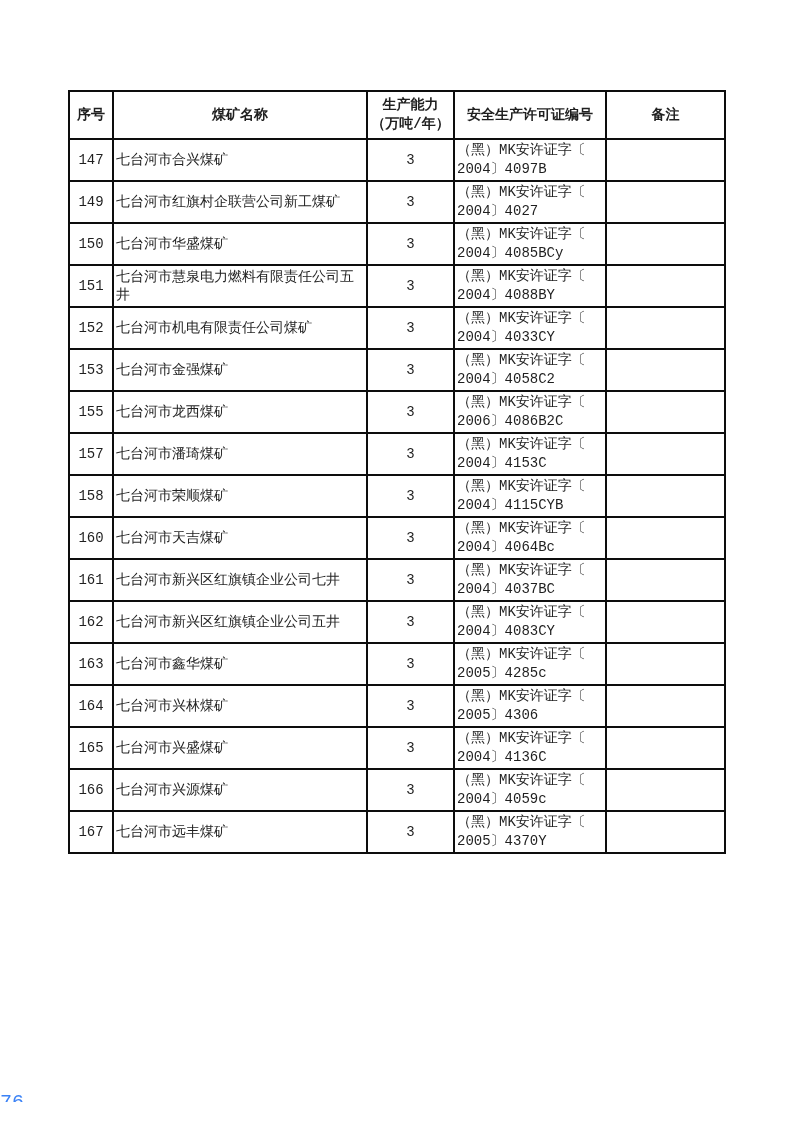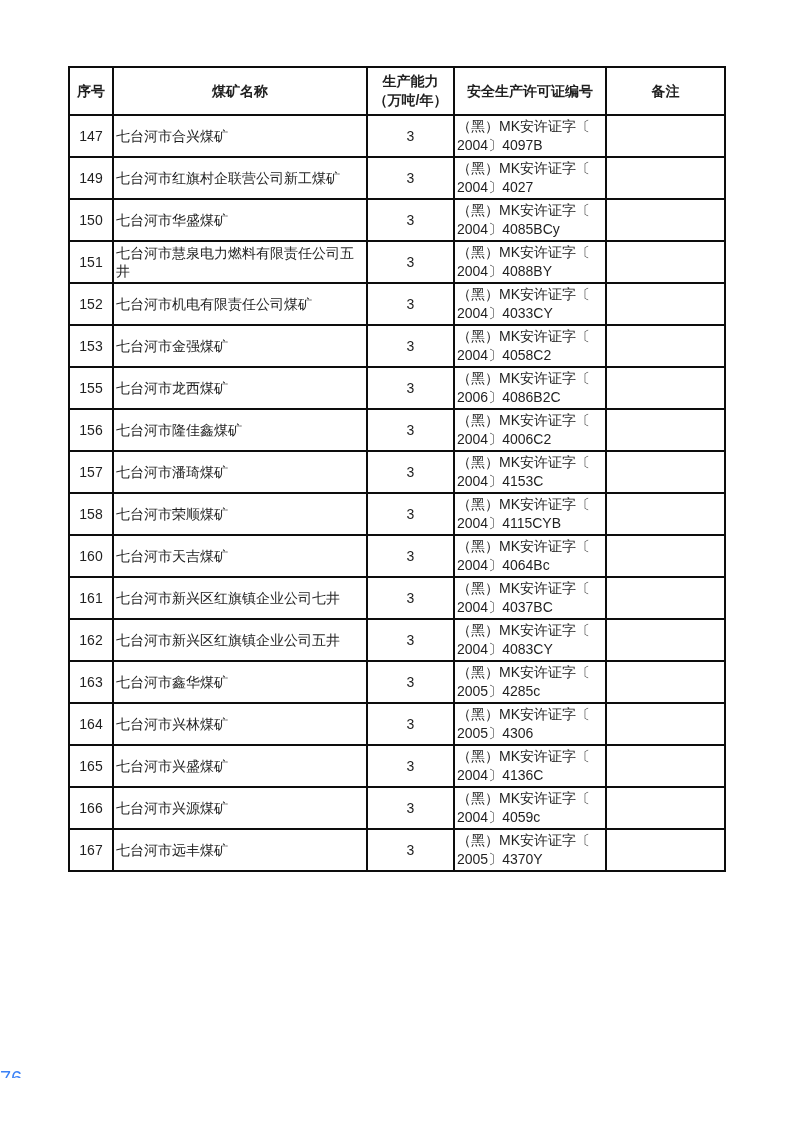--- a/index.html
+++ b/index.html
@@ -5,23 +5,24 @@
   html, body {
     margin: 0;
     padding: 0;
     background: #ffffff;
   }
   .sheet {
     position: relative;
     width: 793px;
     height: 1078px;
     background: #ffffff;
-    font-family: Liberation Sans, sans-serif;
+    font-family: Liberation Mono, monospace;
     color: #1f1f1f;
     overflow: hidden;
+    margin-top: 24px;
   }
   table.mine-table {
     position: absolute;
     left: 68px;
     top: 66px;
     width: 656px;
     border-collapse: collapse;
     table-layout: fixed;
   }
   .mine-table th,
@@ -175,30 +176,20 @@
       <td class="c-index">155</td>
       <td class="c-name">七台河市龙西煤矿</td>
       <td class="c-cap">3</td>
       <td class="c-lic">
         <span class="lic-line">（黑）MK安许证字〔</span>
         <span class="lic-line">2006〕4086B2C</span>
       </td>
       <td class="c-remark"></td>
     </tr>
         <tr>
-      <td class="c-index">156</td>
-      <td class="c-name">七台河市隆佳鑫煤矿</td>
-      <td class="c-cap">3</td>
-      <td class="c-lic">
-        <span class="lic-line">（黑）MK安许证字〔</span>
-        <span class="lic-line">2004〕4006C2</span>
-      </td>
-      <td class="c-remark"></td>
-    </tr>
-        <tr>
       <td class="c-index">157</td>
       <td class="c-name">七台河市潘琦煤矿</td>
       <td class="c-cap">3</td>
       <td class="c-lic">
         <span class="lic-line">（黑）MK安许证字〔</span>
         <span class="lic-line">2004〕4153C</span>
       </td>
       <td class="c-remark"></td>
     </tr>
         <tr>

